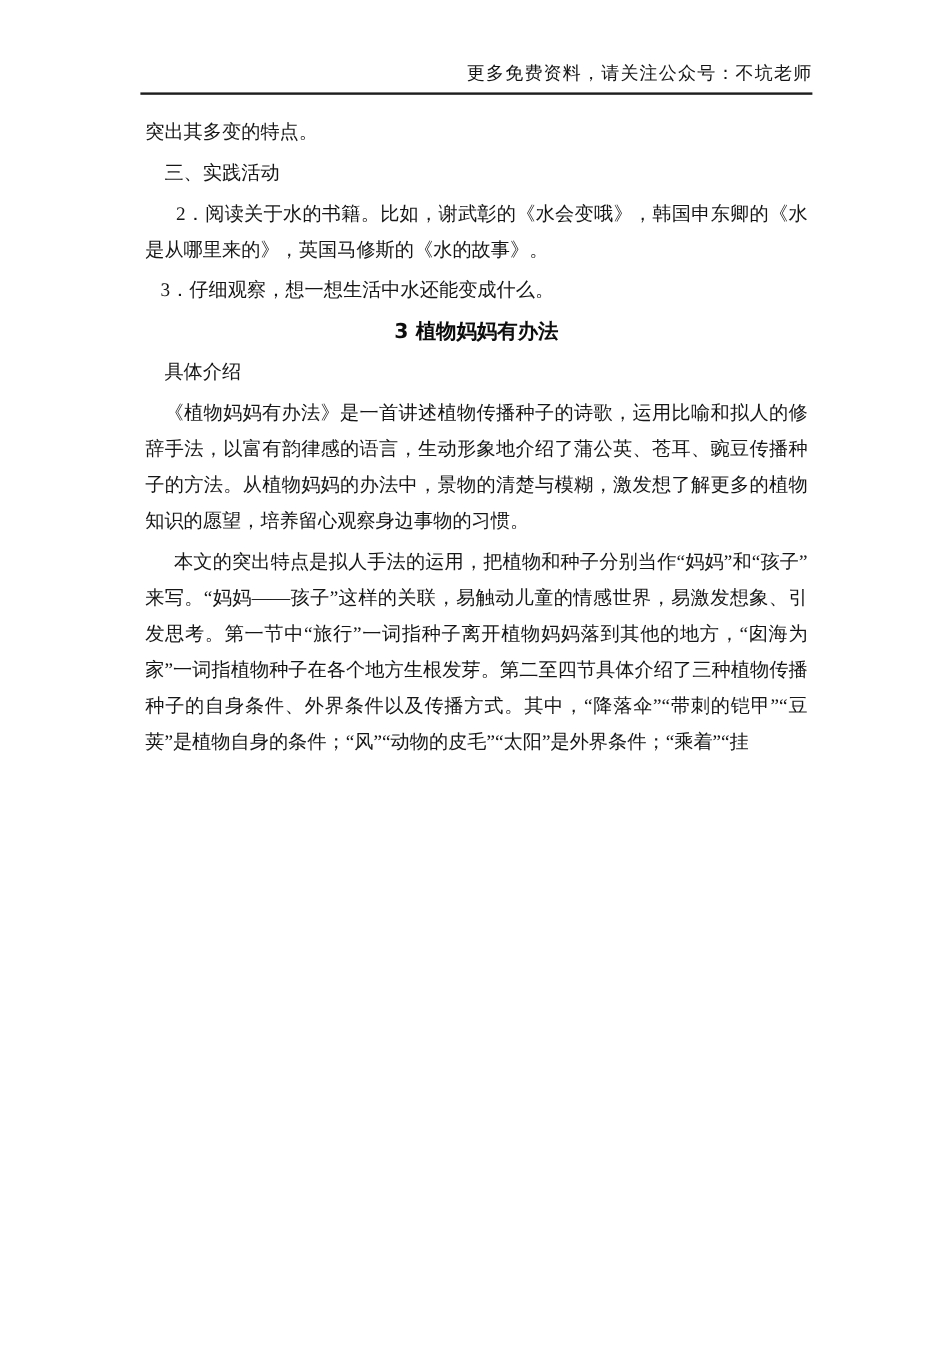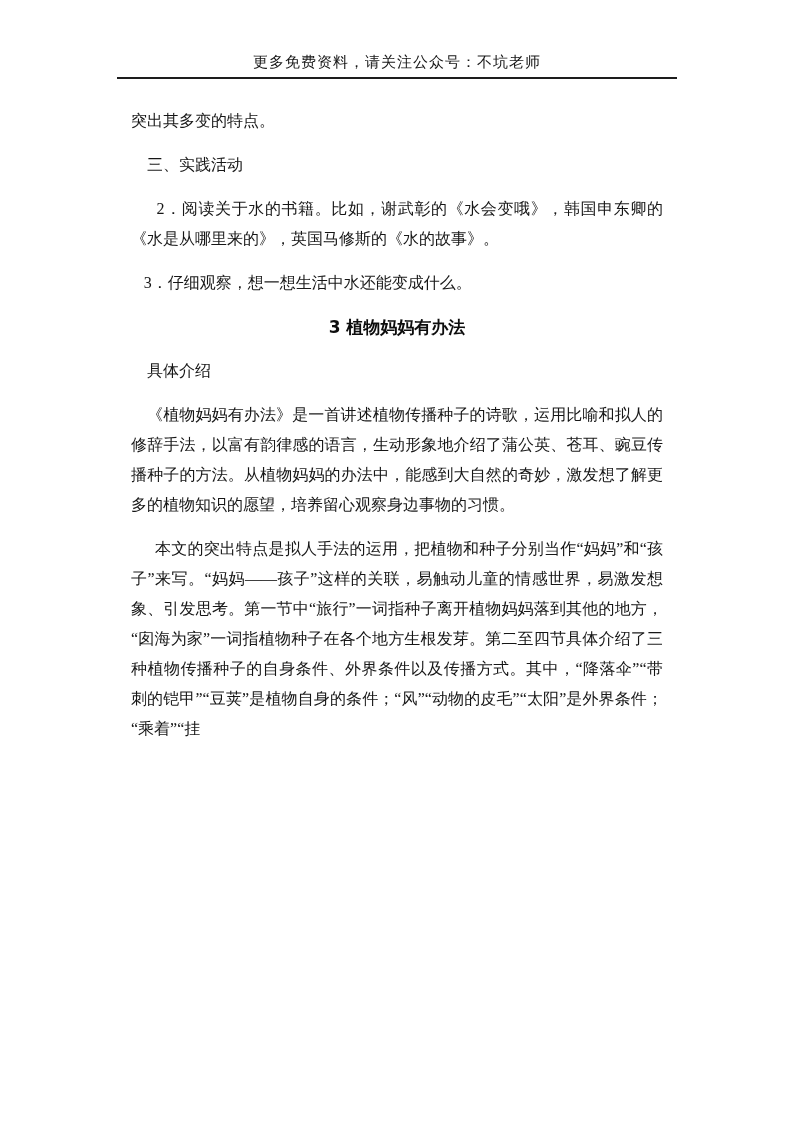--- a/index.html
+++ b/index.html
@@ -10,40 +10,40 @@
     color: #1b1b1b;
     overflow: hidden;
   }
   .page {
     width: 793px; height: 1122px;
     padding: 50px 116px 0 117px;
     background: #ffffff;
     overflow: hidden;
   }
   .header {
-    text-align: center;
+    text-align: right;
     font-size: 15px;
     line-height: 24px;
     letter-spacing: 1px;
     color: #151515;
     padding-bottom: 3px;
   }
   .header-rule {
     border-top: 2px solid #1d1d1d;
     height: 0;
   }
   .content {
     padding-top: 13px;
     font-size: 16px;
     line-height: 30px;
     text-align: justify;
     text-justify: inter-ideograph;
     color: #161616;
   }
-  .content p { margin: 14px; }
+  .content p { margin: 4px; }
   .ind-0  { text-indent: 0; }
   .ind-08 { text-indent: 0.8em; }
   .ind-10 { text-indent: 1em; }
   .ind-15 { text-indent: 1.5em; }
   .ind-16 { text-indent: 1.6em; }
   .section-title {
     font-family: "DejaVu Sans", "Liberation Sans", sans-serif;
     font-weight: bold;
     font-size: 17px;
     line-height: 30px;
@@ -71,19 +71,19 @@
 
 
     <p class="ind-16">2．阅读关于水的书籍。比如，谢武彰的《水会变哦》，韩国申东卿的《水是从哪里来的》，英国马修斯的《水的故事》。</p>
 
     <p class="ind-08">3．仔细观察，想一想生活中水还能变成什么。</p>
 
     <h2 class="section-title">3 植物妈妈有办法</h2>
 
     <p class="ind-10">具体介绍</p>
 
-    <p class="ind-10">《植物妈妈有办法》是一首讲述植物传播种子的诗歌，运用比喻和拟人的修辞手法，以富有韵律感的语言，生动形象地介绍了蒲公英、苍耳、豌豆传播种子的方法。从植物妈妈的办法中，能感到大自然的奇妙，激发想了解更多的植物知识的愿望，培养留心观察身边事物的习惯。</p>
+    <p class="ind-10">《植物妈妈有办法》是一首讲述植物传播种子的诗歌，运用比喻和拟人的修辞手法，以富有韵律感的语言，生动形象地介绍了蒲公英、苍耳、豌豆传播种子的方法。从植物妈妈的办法中，景物的清楚与模糊，激发想了解更多的植物知识的愿望，培养留心观察身边事物的习惯。</p>
 
 
     <p class="ind-15">本文的突出特点是拟人手法的运用，把植物和种子分别当作“妈妈”和“孩子”来写。“妈妈——孩子”这样的关联，易触动儿童的情感世界，易激发想象、引发思考。第一节中“旅行”一词指种子离开植物妈妈落到其他的地方，“囱海为家”一词指植物种子在各个地方生根发芽。第二至四节具体介绍了三种植物传播种子的自身条件、外界条件以及传播方式。其中，“降落伞”“带刺的铠甲”“豆荚”是植物自身的条件；“风”“动物的皮毛”“太阳”是外界条件；“乘着”“挂</p>
 
   </div>
 </div>
 
 </body></html>

